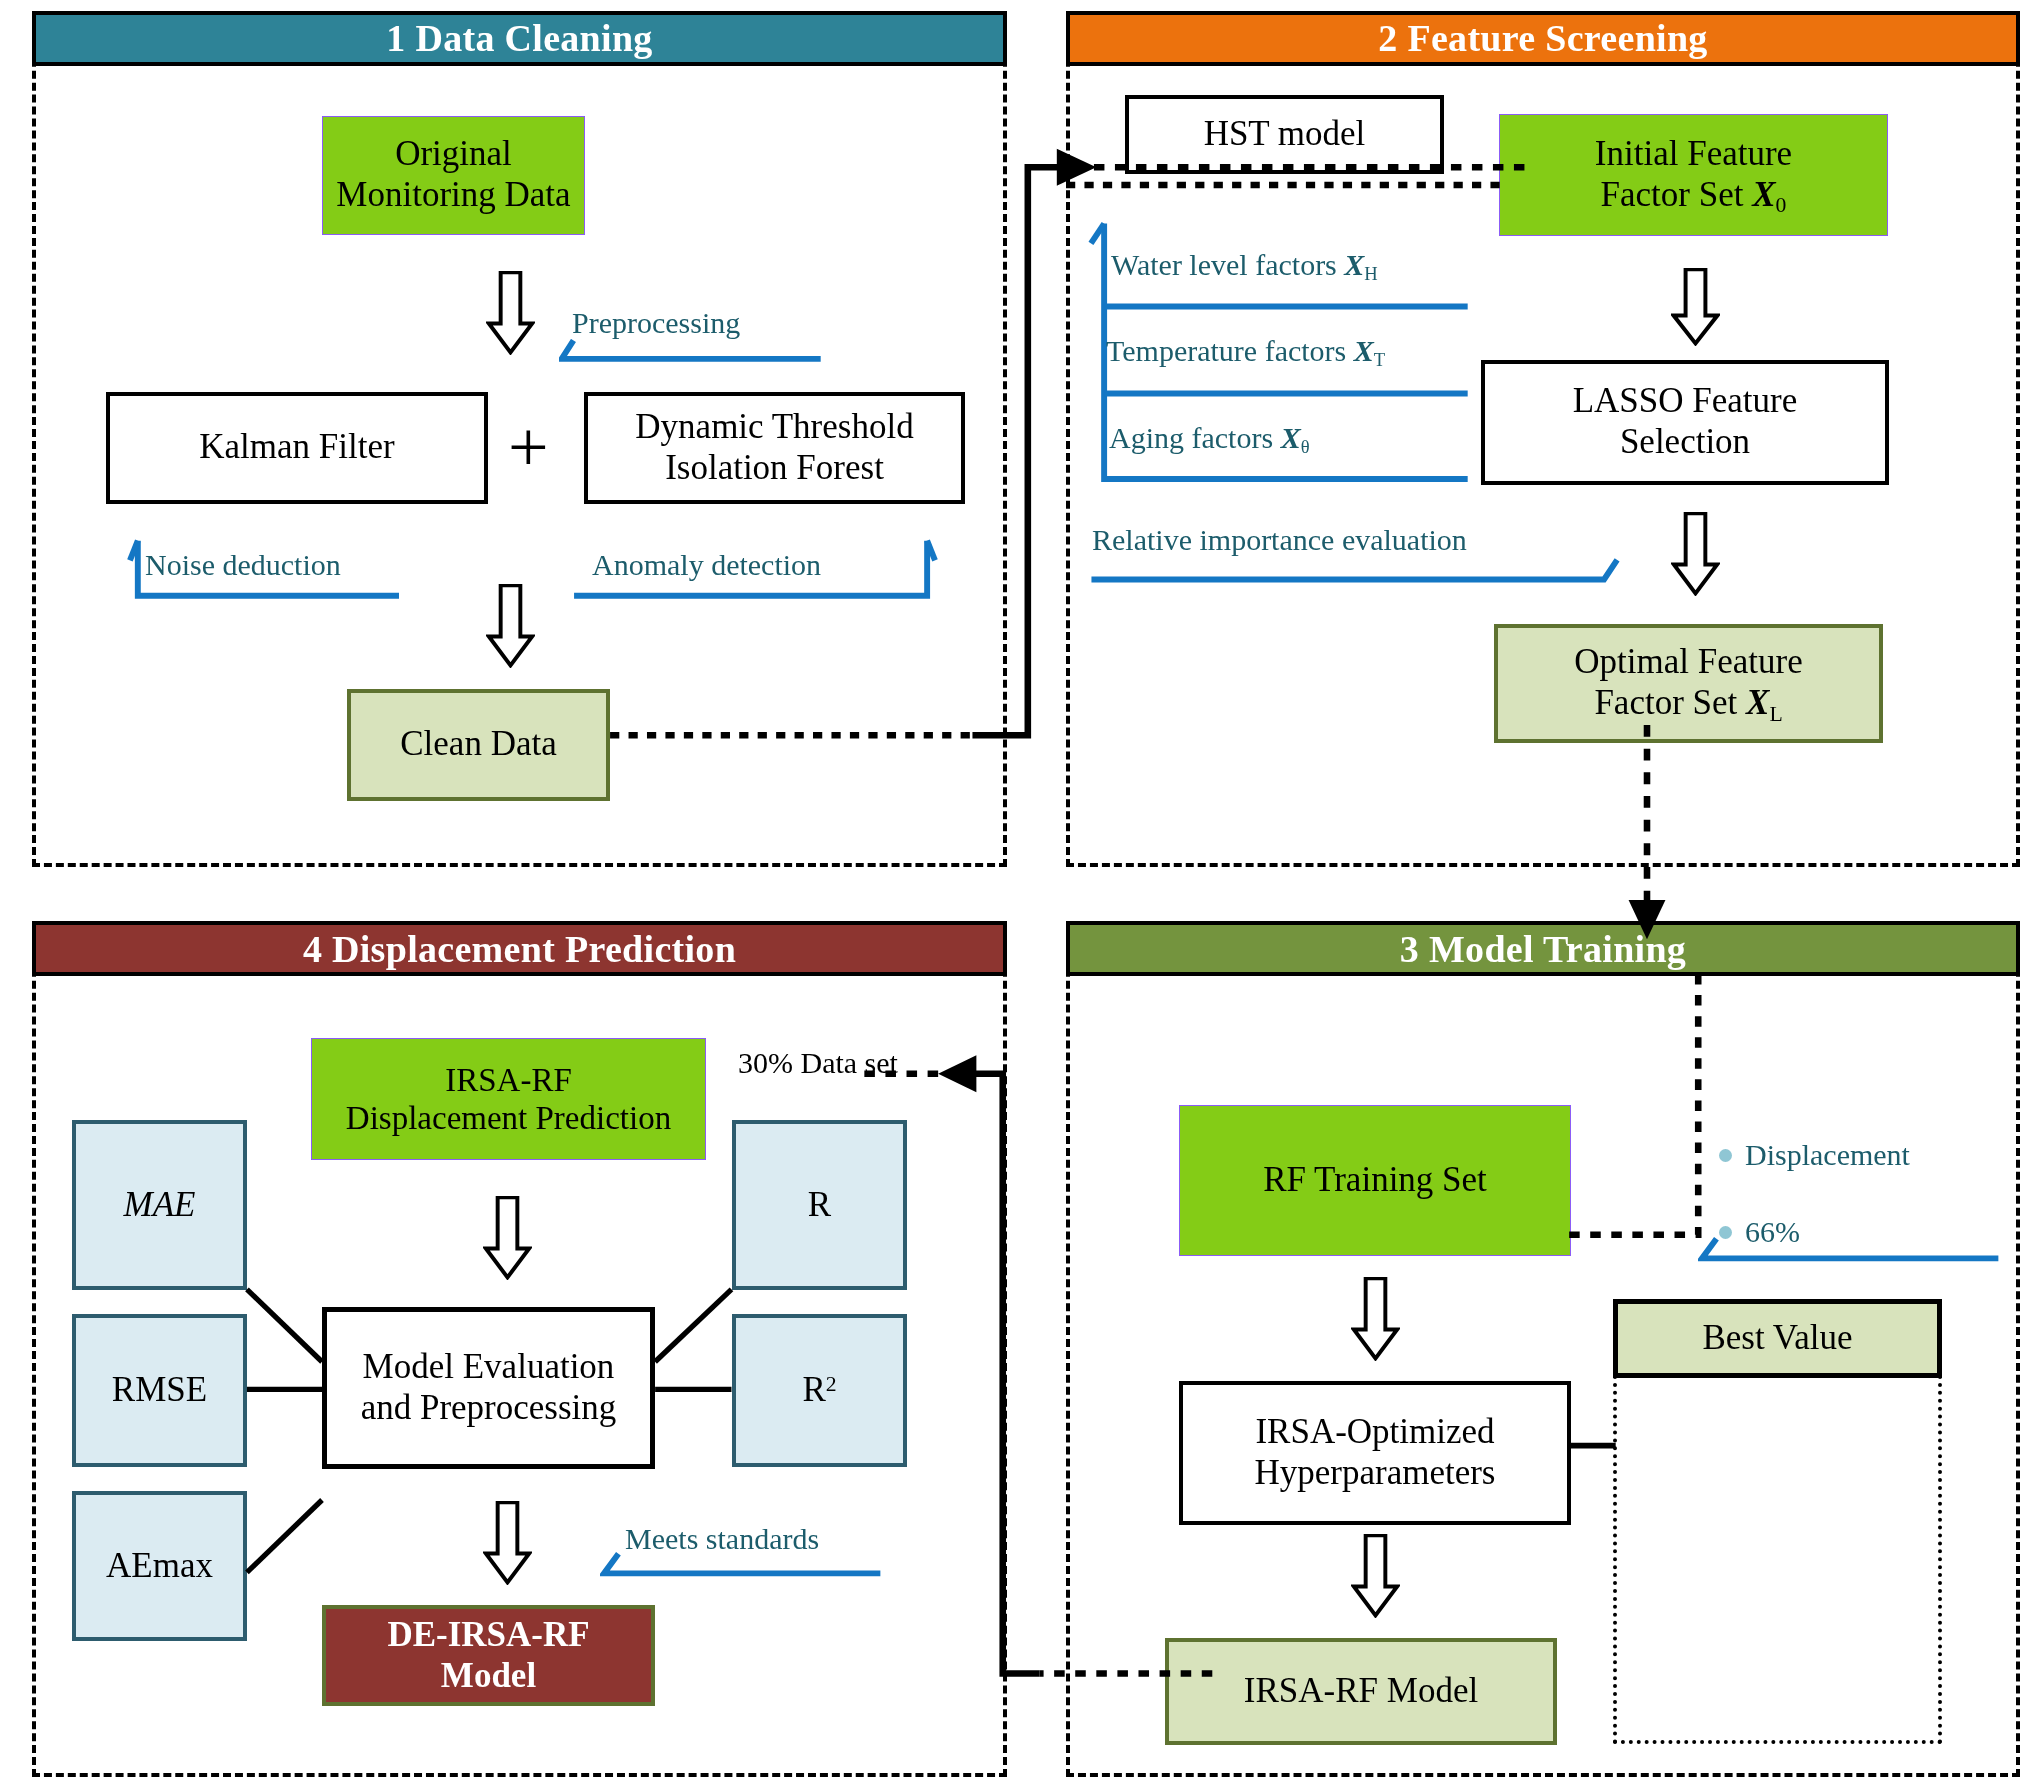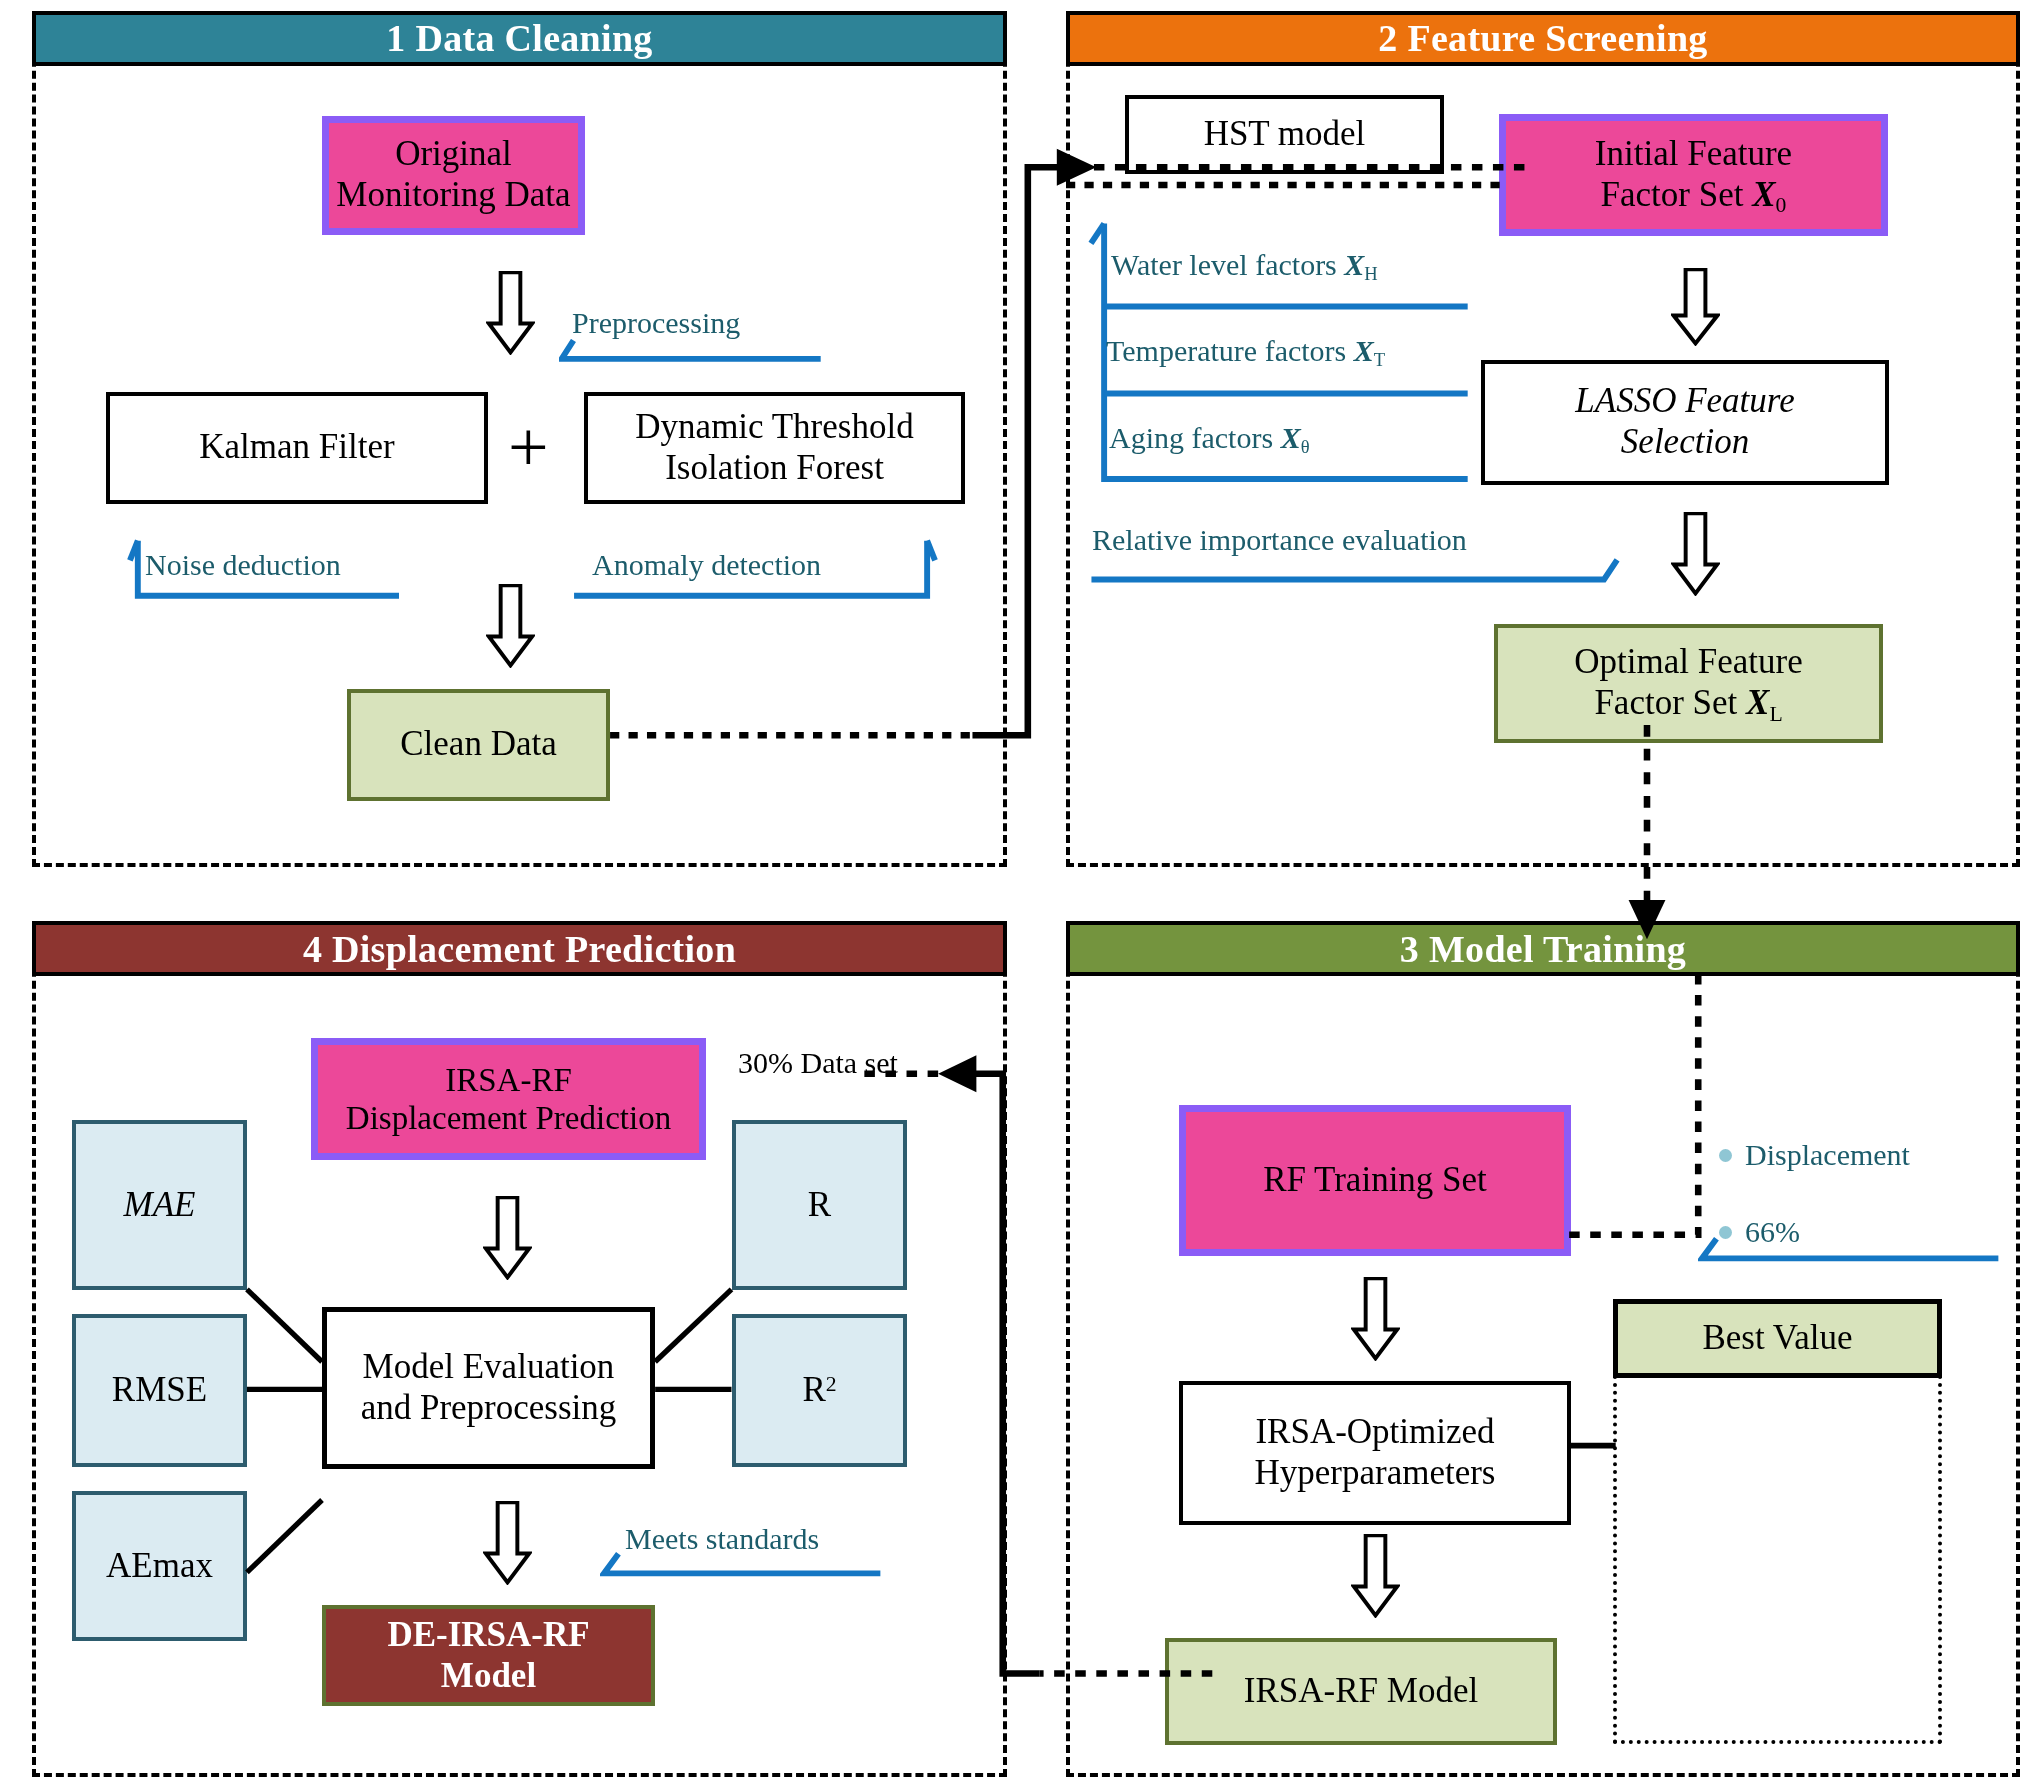--- a/index.html
+++ b/index.html
@@ -14,21 +14,21 @@
        border:4.6px solid #000;color:#fff;display:flex;align-items:center;
        justify-content:center;font-weight:bold;letter-spacing:0.3px;}
   .hdr span{font-size:38px;}
 
   
   .node{position:absolute;box-sizing:border-box;display:flex;
         flex-direction:column;align-items:center;justify-content:center;
         text-align:center;line-height:1.16;}
   .node .ln{display:block;white-space:nowrap;}
   .n-plain{background:#fff;border:4px solid #000;}
-  .n-pink{background:#ec4899;border:7px solid #8b5cf6;font-family:Liberation Serif, serif;}
+  .n-pink{background:#84cc16;border:1px solid #8b5cf6;font-family:Liberation Serif, serif;}
   .n-green{background:#D8E3BC;border:4px solid #5E7230;}
   .n-blue{background:#DBEBF2;border:4px solid #2D5C6E;}
   .n-darkred{background:#8D3530;border:4px solid #5E7230;color:#fff;font-weight:bold;}
 
   
   .barrow{position:absolute;}
   .barrow svg{display:block;}
 
   
   .anno{position:absolute;color:#1C5C6B;white-space:nowrap;}
@@ -165,21 +165,21 @@
     <div class="anno" style="left:43px;top:410px;font-size:30px;">
       <span>Aging factors </span><span class="ital">X</span><sub>θ</sub>
     </div>
 
     <div class="barrow" style="left:605px;top:257px;">
       <svg width="49" height="78" viewBox="0 0 74 118">
         <polygon points="22,2 52,2 52,72 70,72 37,114 4,72 22,72" fill="#fff" stroke="#000" stroke-width="6"></polygon>
       </svg>
     </div>
 
-    <div class="node n-plain" style="left:415px;top:349px;width:408px;height:125px;font-size:35px;font-style:italic;">
+    <div class="node n-plain" style="left:415px;top:349px;width:408px;height:125px;font-size:35px;">
       <span class="ln">LASSO Feature</span>
       <span class="ln">Selection</span>
     </div>
 
     <div class="anno" style="left:26px;top:512px;font-size:30px;">
       <span>Relative importance evaluation</span>
     </div>
     <div class="bluepath" style="left:20px;top:545px;">
       <svg width="547" height="30" viewBox="0 0 830 46">
         <path d="M4,36 L790,36 L810,6" fill="none" stroke="#1477C4" stroke-width="9"></path>

